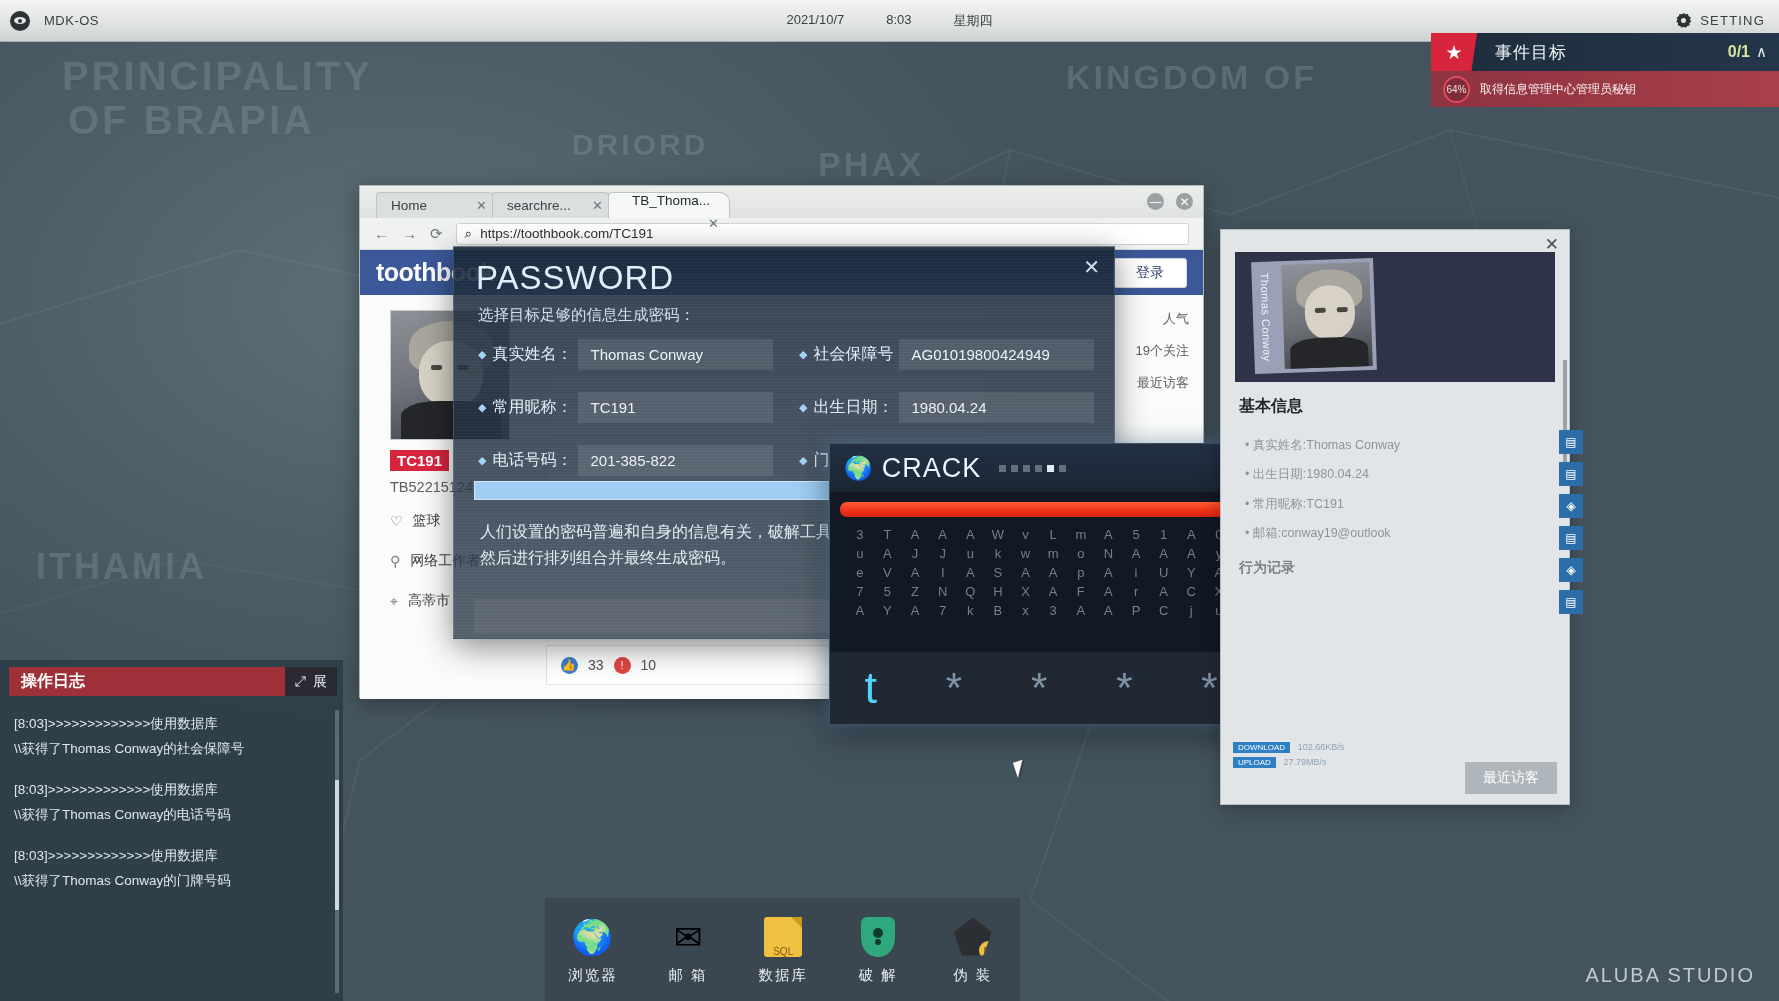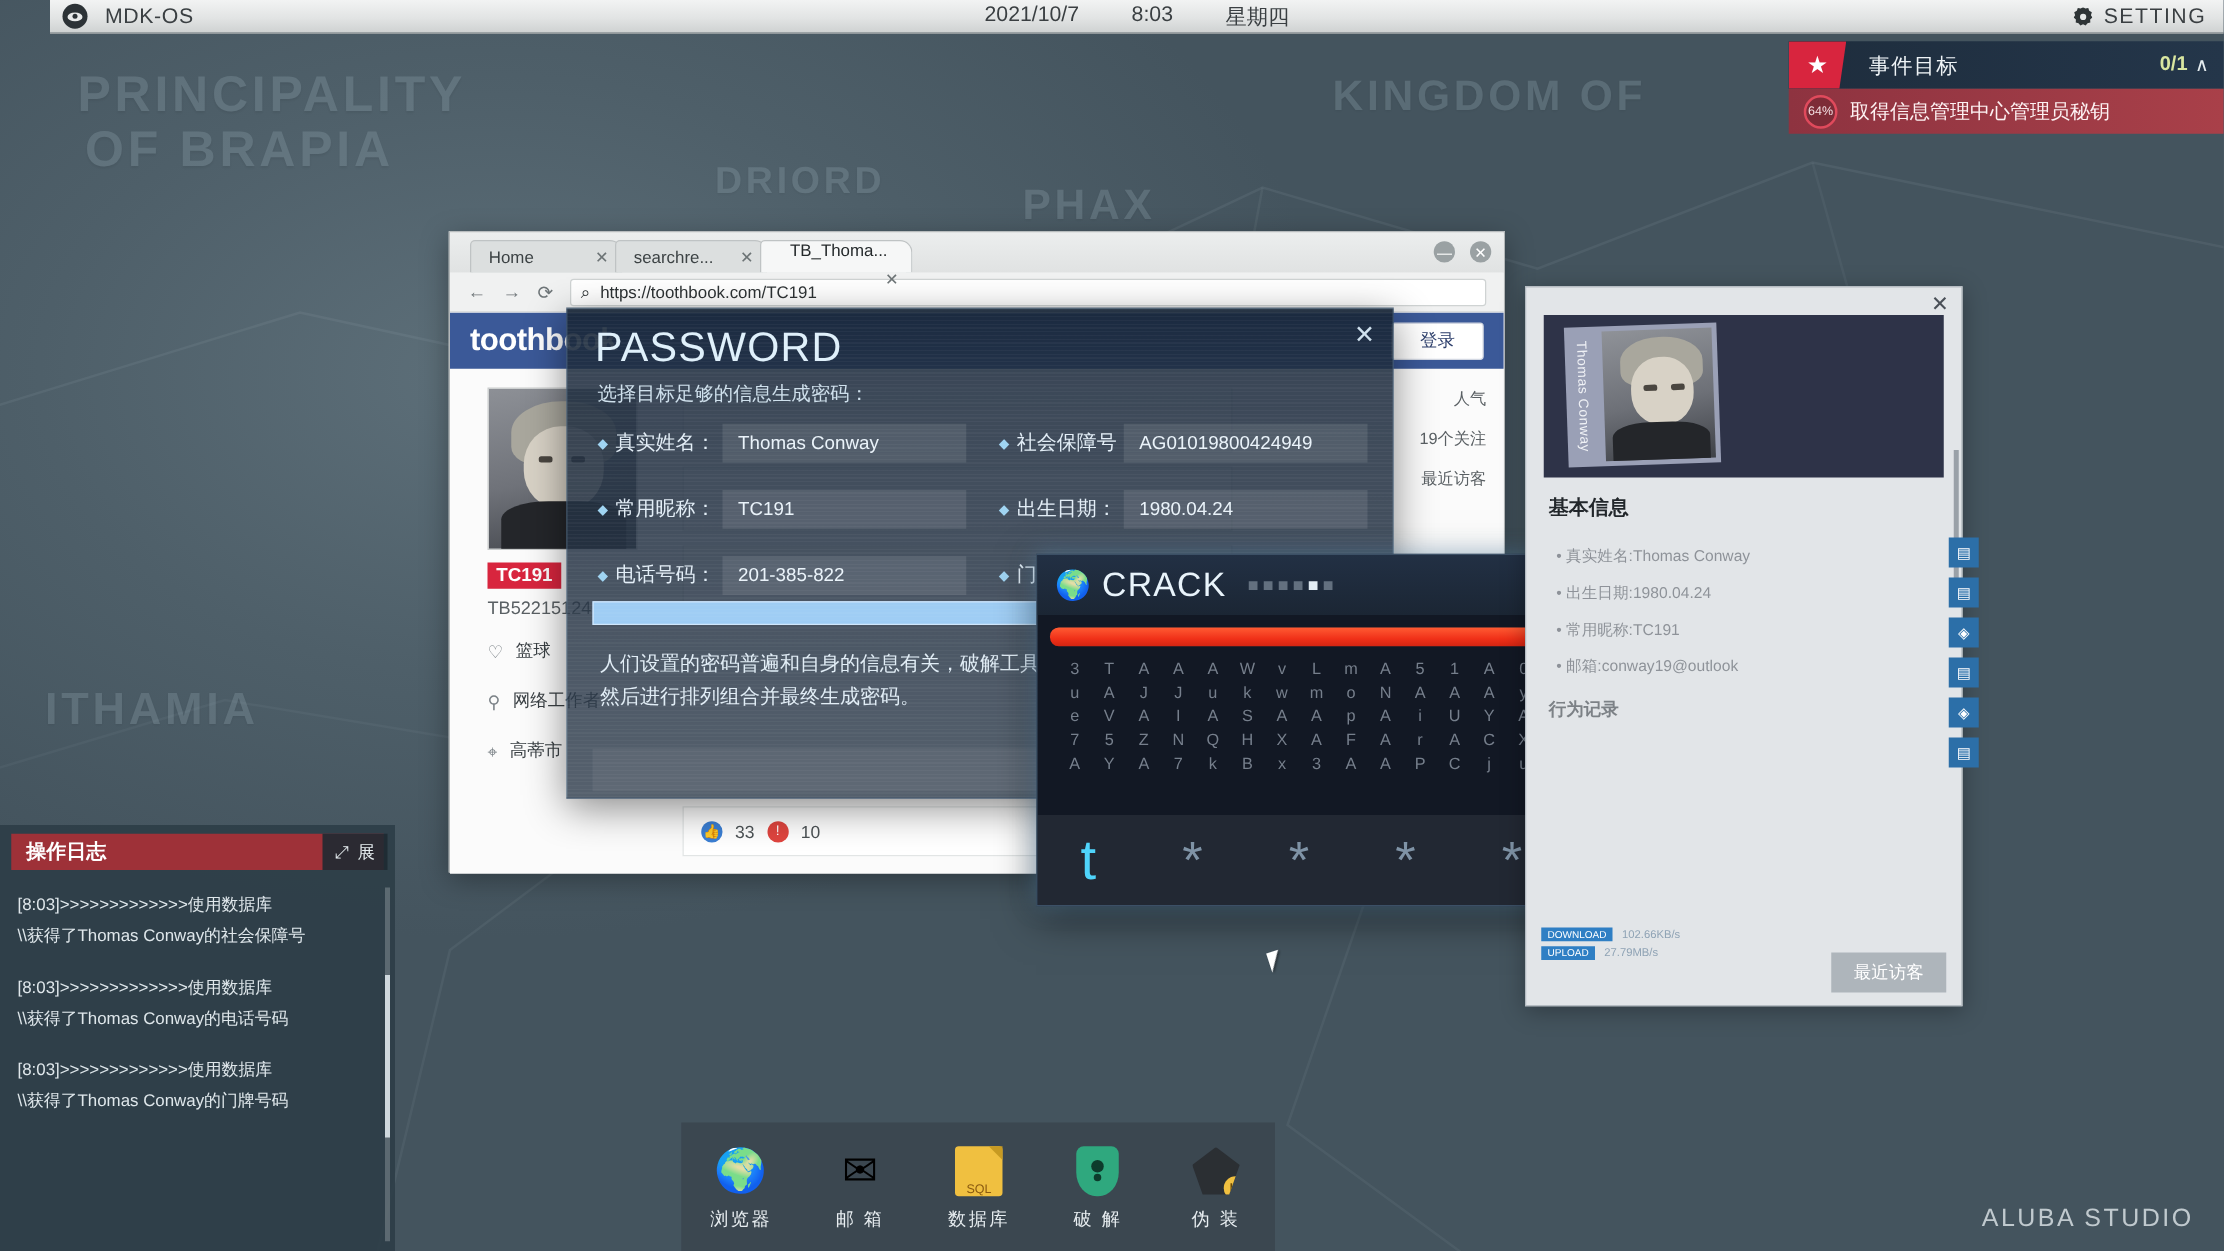--- a/index.html
+++ b/index.html
@@ -28,25 +28,25 @@
     white-space: nowrap;
     text-shadow: 0 1px 2px rgba(0,0,0,.2);
   }
   .studio-mark {
     position: absolute; right: 24px; bottom: 14px;
     color: #d6dee2; font-size: 20px; letter-spacing: 2px; opacity: .85;
   }
 
   
   .osbar {
-    position: absolute; top: 0; left: 0; right: 0; height: 27px;
+    position: absolute; top: 0; left: 0; right: 0; height: 42px;
     background: linear-gradient(180deg, #f2f3f3 0%, #e2e4e4 55%, #cfd2d2 100%);
     border-bottom: 1px solid #a9adae;
     display: flex; align-items: center;
-    font-size: 17px; color: #3a3f42; margin-left: 40px;
+    font-size: 13px; color: #3a3f42;
   }
   .os-logo {
     width: 20px; height: 20px; border-radius: 50%;
     background: #2c3236; margin-left: 10px; margin-right: 14px;
     display: flex; align-items: center; justify-content: center;
   }
   .os-logo .eye { width: 12px; height: 7px; border-radius: 50%; background: #e8eaea; position: relative; }
   .os-logo .eye::after { content:""; position:absolute; left:4px; top:1.5px; width:4px; height:4px; border-radius:50%; background:#2c3236; }
   .os-name { letter-spacing: .5px; }
   .os-center { position: absolute; left: 50%; transform: translateX(-50%); display: flex; gap: 42px; }
@@ -74,21 +74,21 @@
   .mission-caret { margin: 0 12px 0 6px; color: #e6edf0; font-size: 15px; }
   .mission-row {
     height: 36px; display: flex; align-items: center;
     background: linear-gradient(90deg, #8e3340 0%, #9c3a45 55%, #a94049 100%);
   }
   .mission-pct {
     width: 27px; height: 27px; margin-left: 12px; border-radius: 50%;
     border: 2px solid #e04a5c; background: #7d2b37;
     color: #f4dfe2; font-size: 10px; display: flex; align-items: center; justify-content: center;
   }
-  .mission-text { color: #fdf1f2; font-size: 16px; margin-left: 10px; text-align: center; }
+  .mission-text { color: #fdf1f2; font-size: 12px; margin-left: 10px; text-align: center; }
 
   
   .browser {
     position: absolute; left: 359px; top: 185px; width: 845px; height: 513px;
     background: #f4f5f5; border: 1px solid #b3b7b8;
     box-shadow: 0 6px 22px rgba(0,0,0,.35);
   }
   .tabstrip { height: 32px; display: flex; align-items: flex-end; padding-left: 16px;
               background: linear-gradient(180deg, #eceeee, #e0e2e2); position: relative; }
   .tab {
@@ -224,21 +224,21 @@
   .ip-ul { background: #2f7fc4; }
   .ip-netval { color: #8fa3b5; margin-left: 5px; }
   .ip-submit { position: absolute; right: 12px; bottom: 10px; background: #aeb5bb; color: #fff;
                font-size: 14px; padding: 7px 18px; }
   .ip-scroll { position: absolute; right: 2px; top: 130px; width: 4px; height: 120px; background: #9aa1a8; }
   .ip-iconcol { position: absolute; right: -16px; top: 200px; width: 26px; display: flex; flex-direction: column; gap: 8px; }
   .ip-icon { width: 24px; height: 24px; background: #2c6fa8; color: #fff; font-size: 12px;
              display: flex; align-items: center; justify-content: center; }
 
   
-  .logpanel { position: absolute; left: 0; bottom: 0; width: 316px; height: 341px;
+  .logpanel { position: absolute; left: 0; bottom: 0; width: 343px; height: 341px;
               background: rgba(46,62,72,.92); }
   .log-head { height: 29px; margin: 7px 9px 0 9px; background: #9e3138; display: flex; align-items: center; }
   .log-title { color: #fff; font-size: 16px; font-weight: bold; margin-left: 12px; }
   .log-expand { position: absolute; right: 6px; top: 7px; height: 29px; padding: 0 10px;
                 background: rgba(30,42,50,.9); color: #e6edf0; font-size: 14px;
                 display: flex; align-items: center; gap: 7px; }
   .log-body { padding: 16px 14px 0 14px; color: #dfe7eb; font-size: 13.5px; }
   .log-entry { margin-bottom: 16px; line-height: 1.85; }
   .log-scroll { position: absolute; right: 4px; top: 50px; bottom: 8px; width: 4px; background: rgba(255,255,255,.22); }
   .log-thumb { position: absolute; right: 4px; top: 120px; width: 4px; height: 130px; background: #cfd8dd; }

